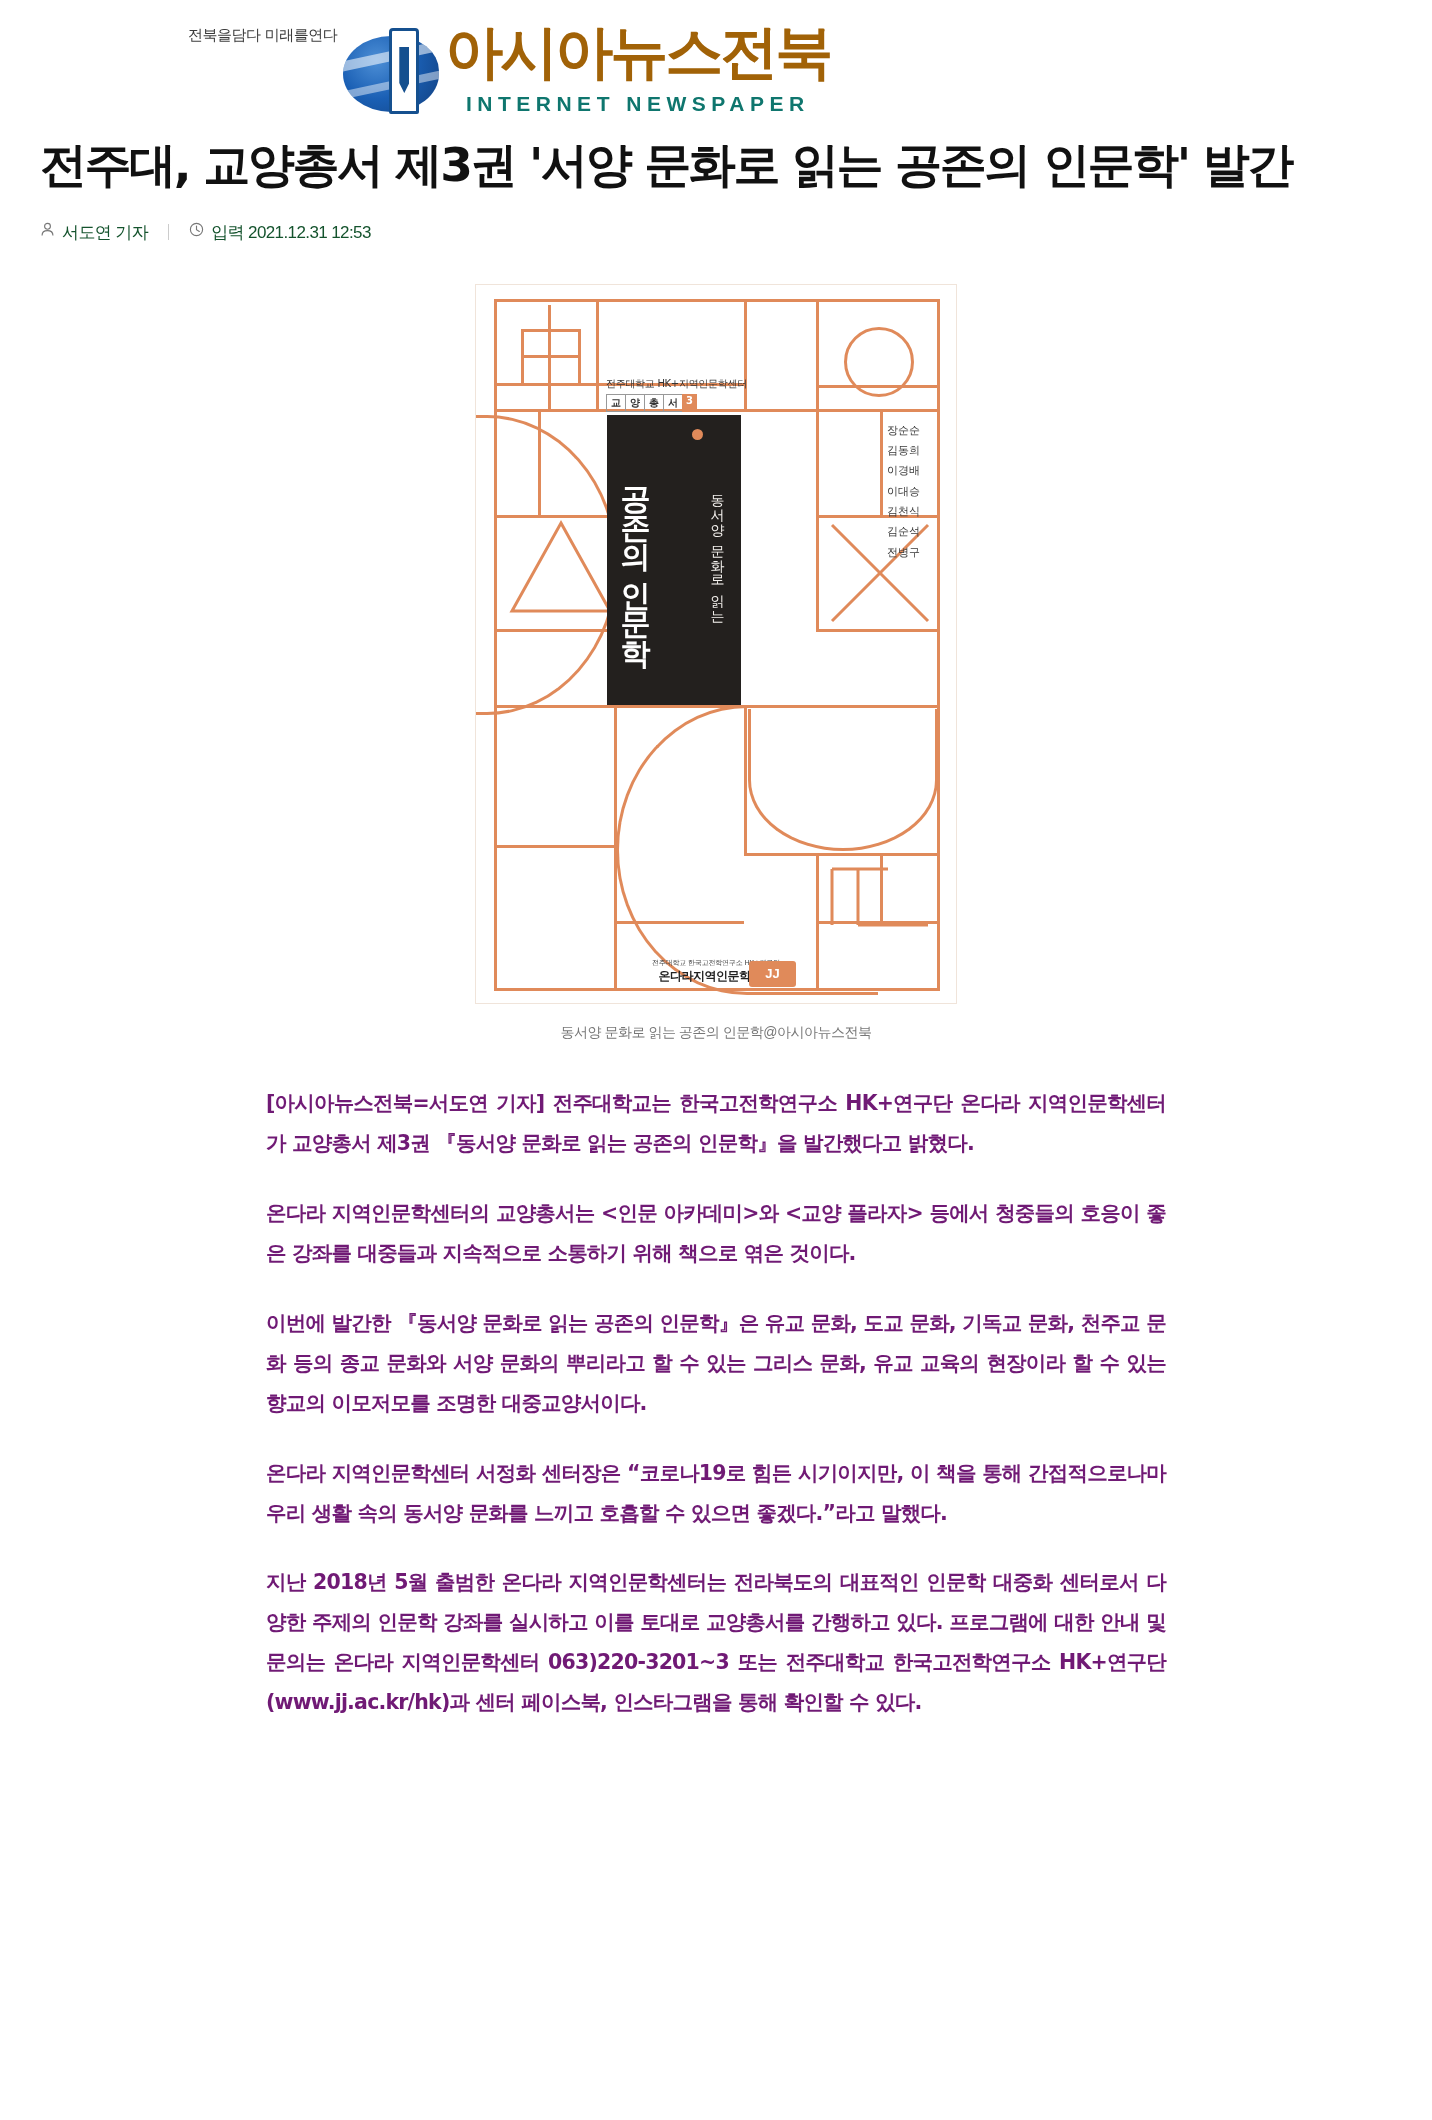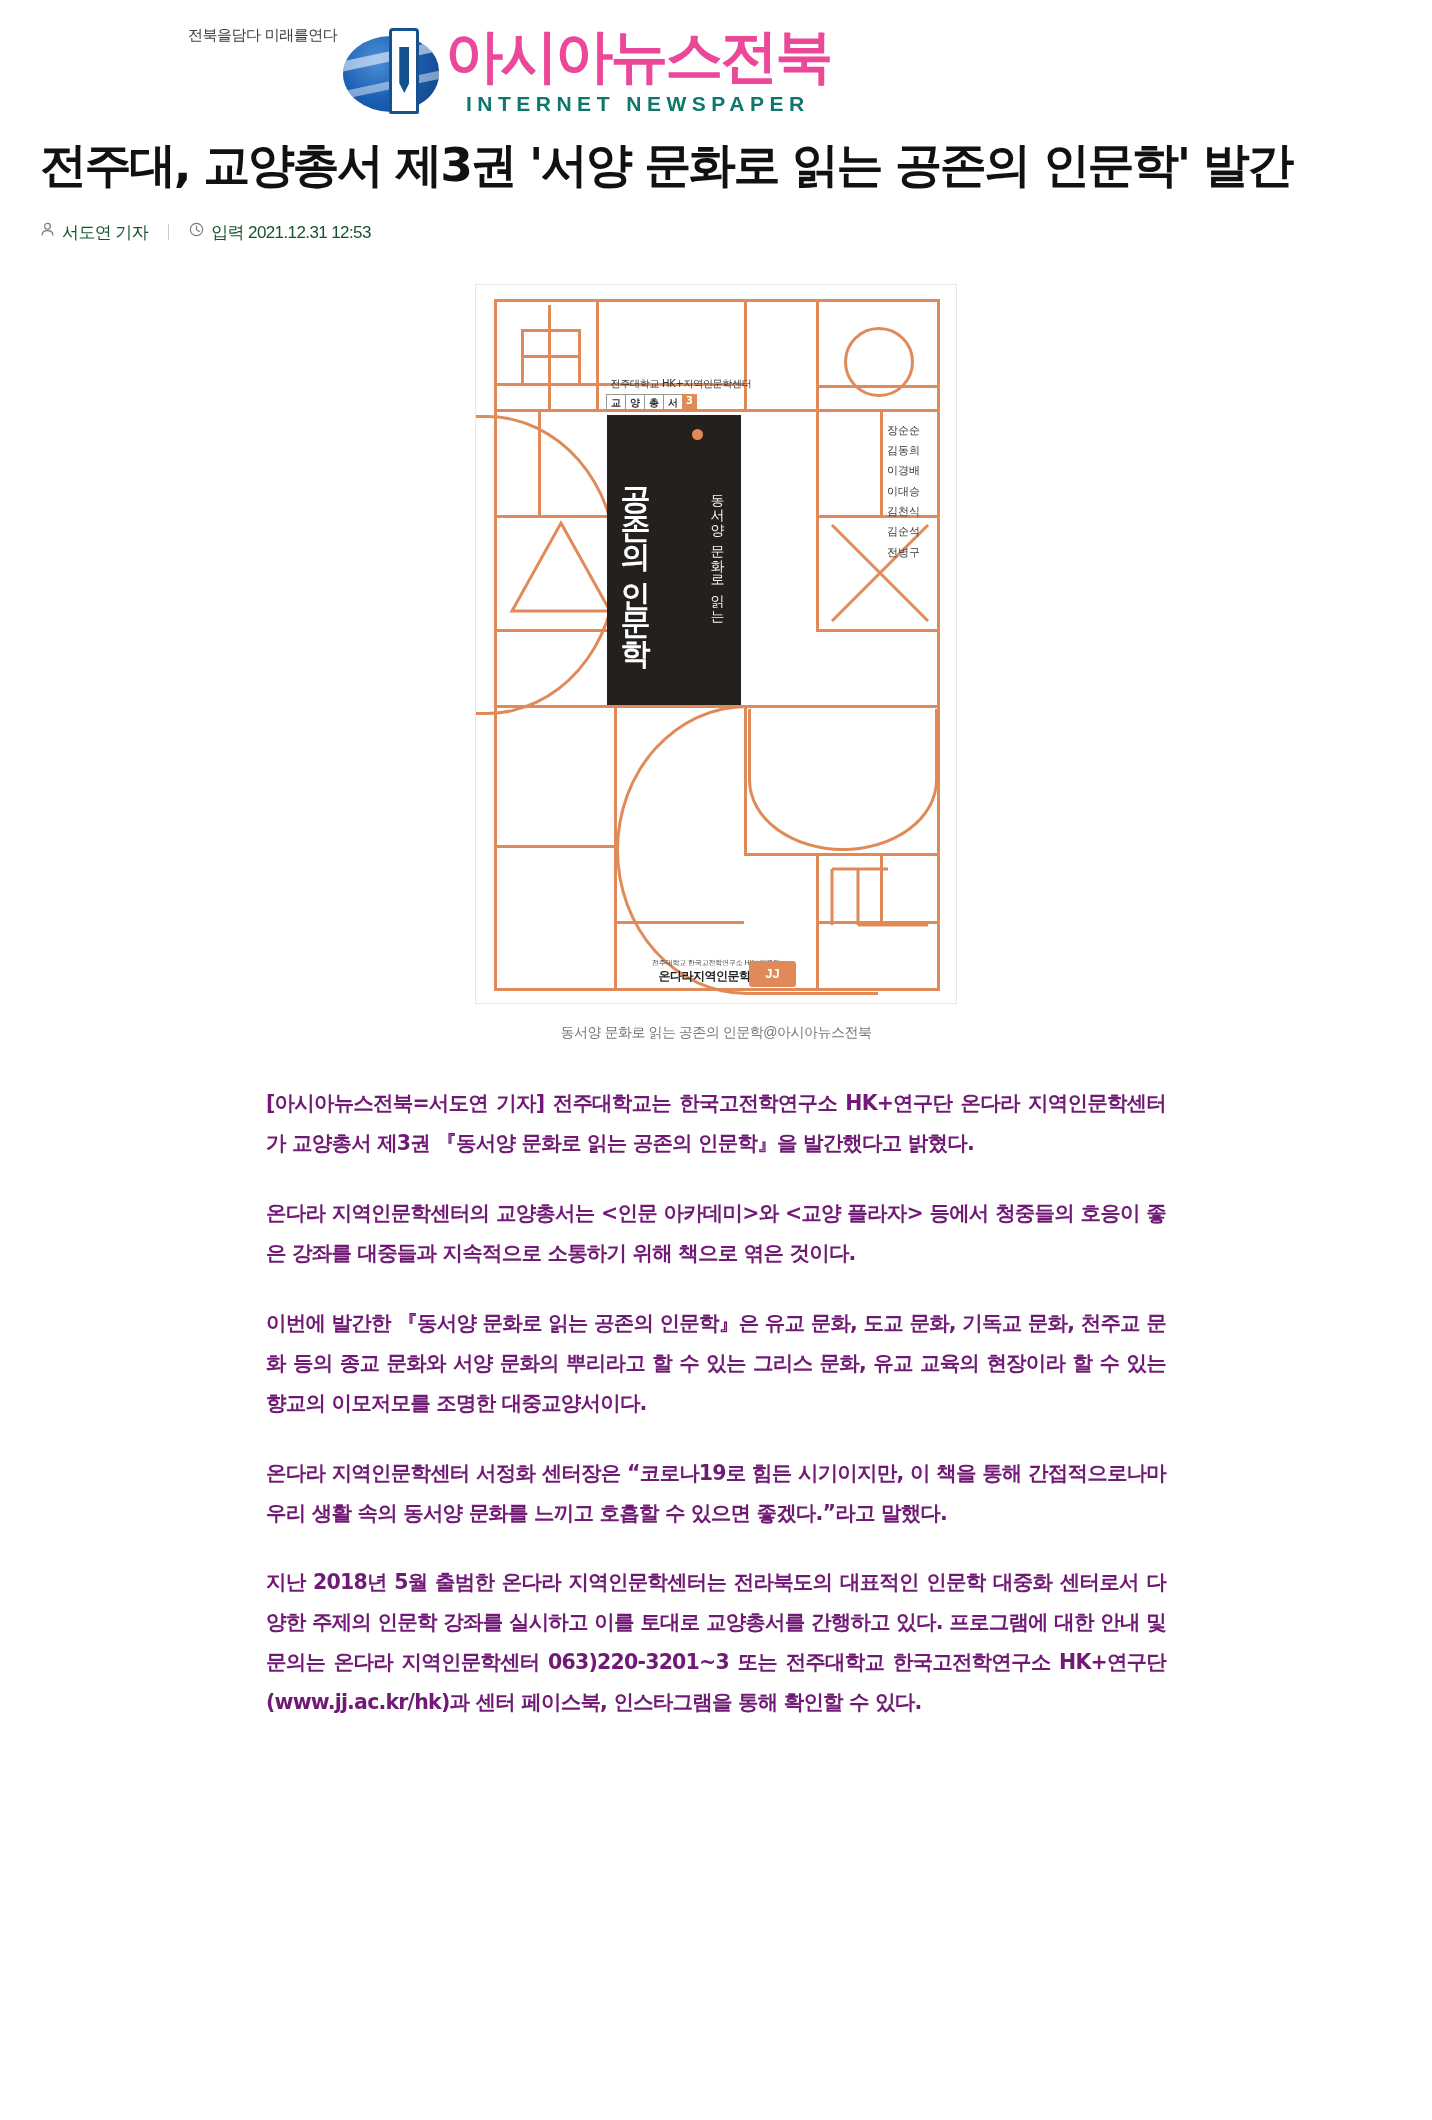--- a/index.html
+++ b/index.html
@@ -88,23 +88,23 @@
     background: #15508f;
     clip-path: polygon(0 0, 100% 0, 100% 78%, 50% 100%, 0 78%);
   }
   .logo-text {
     margin-left: -4px;
   }
   .logo-title {
     font-size: 58px;
     font-weight: 800;
     letter-spacing: -3px;
-    color: #ec4899;
+    color: #a16207;
     line-height: 1;
-    font-family: Liberation Serif, serif;
+    font-family: Liberation Mono, monospace;
     text-align: right;
   }
   .logo-sub {
     margin-top: 6px;
     font-size: 21px;
     letter-spacing: 5.5px;
     color: #0f766e;
     font-weight: 600;
     text-align: center;
     font-family: "Liberation Sans", sans-serif;
@@ -197,21 +197,21 @@
     right: 38px; top: 14px;
     width: 11px; height: 11px;
     border-radius: 50%;
     background: #e08a5a;
   }
   .bc-pub {
     position: absolute;
     left: 130px; top: 92px;
     width: 150px;
     z-index: 5;
-    text-align: center;
+    text-align: left;
   }
   .bc-pub .pub-name {
     font-size: 10px;
     color: #333;
     letter-spacing: -0.3px;
     font-family: "DejaVu Sans", sans-serif;
   }
   .bc-pub .pub-series {
     margin-top: 3px;
     display: flex;

